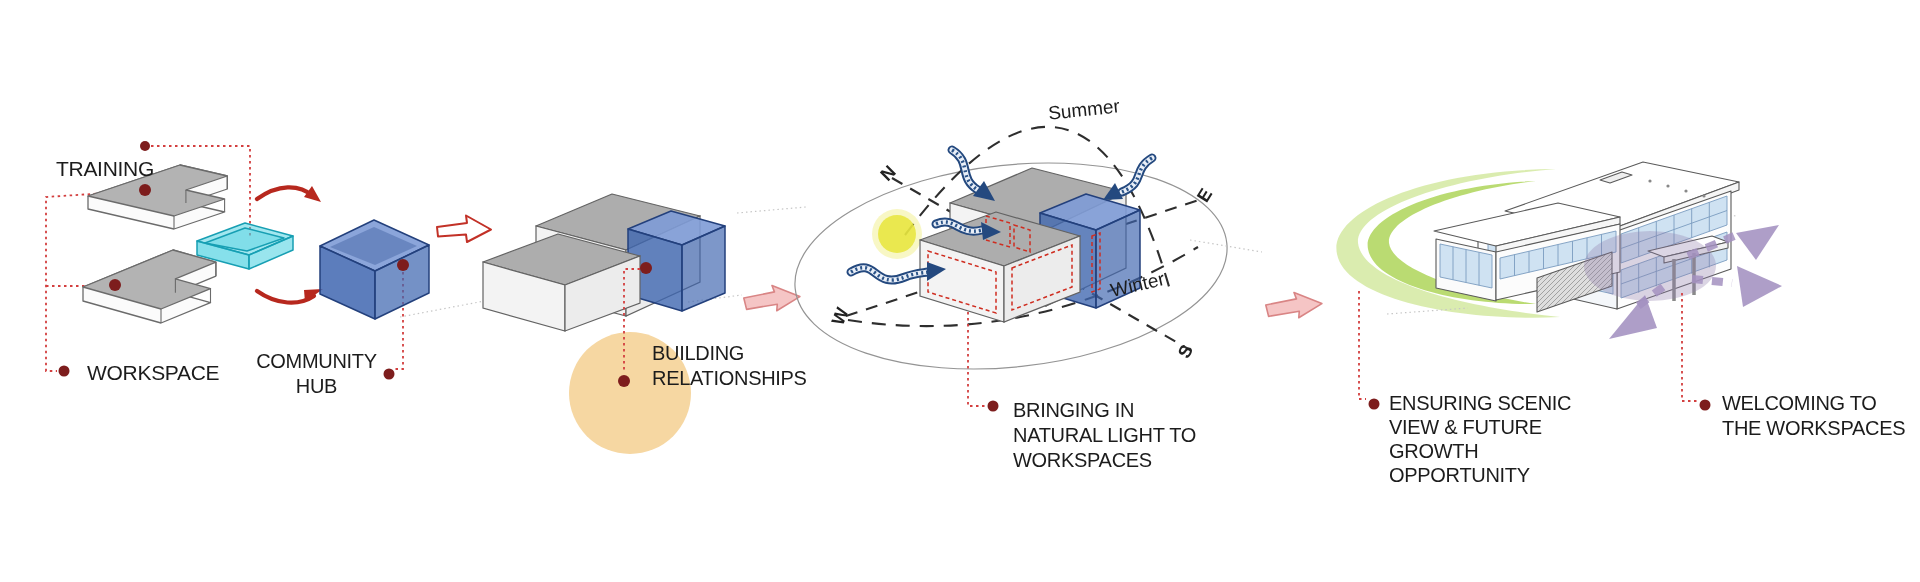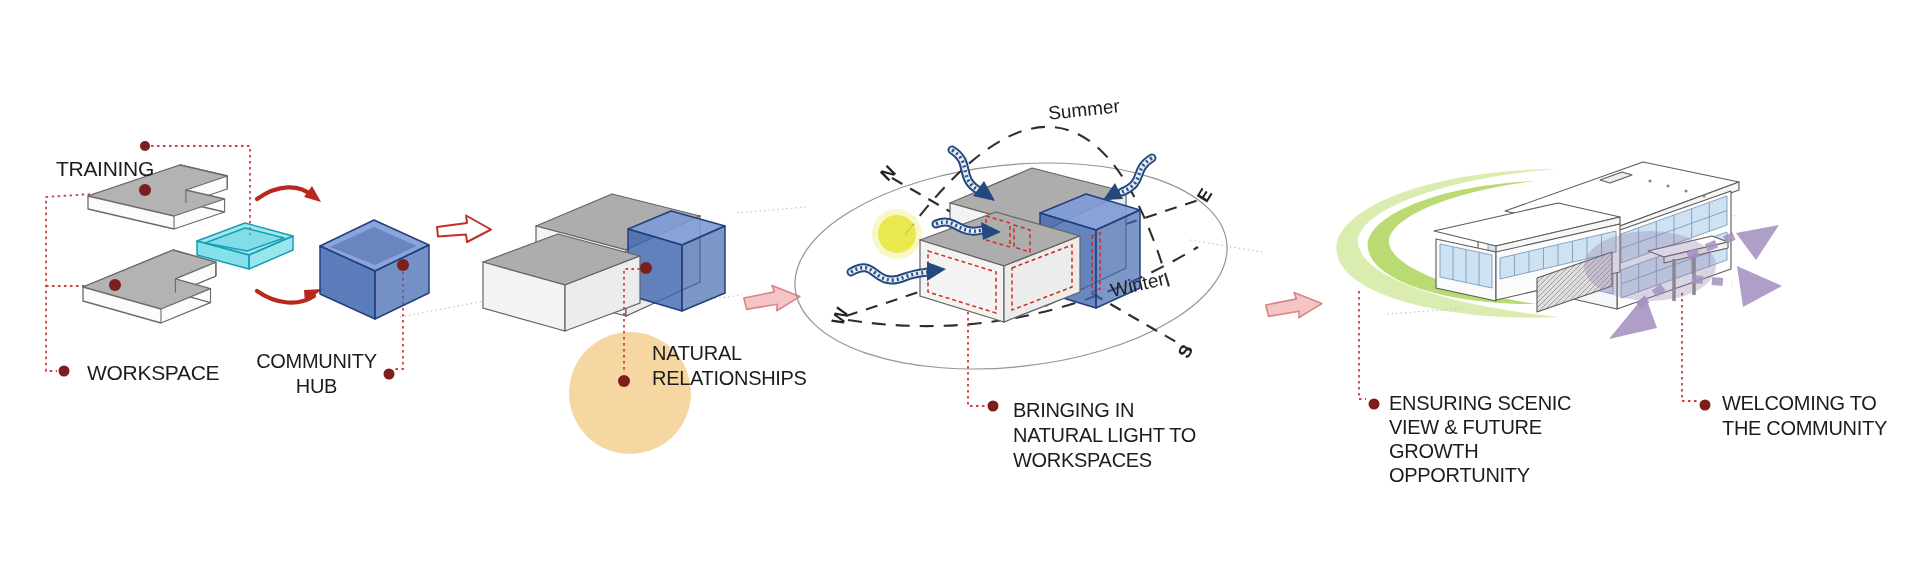--- a/index.html
+++ b/index.html
@@ -268,33 +268,33 @@
     <path class="lead" d="M1682,293 V401 H1697"></path>
     <circle class="dot" cx="1705" cy="405" r="5.5"></circle>
   </g>
 </svg>
 
 <div class="label big" style="left:56px;top:132px;margin-top:24px;">TRAINING</div>
 <div class="label big" style="left:87px;top:360px;">WORKSPACE</div>
 <div class="label center" style="left:254px;top:349px;width:125px;">COMMUNITY
 HUB</div>
 
-<div class="label" style="left:652px;top:341px;">NATURAL
+<div class="label" style="left:652px;top:341px;">BUILDING
 RELATIONSHIPS</div>
 
 <div class="label season" style="left:1048px;top:97px;transform:rotate(-6deg);">Summer</div>
 <div class="label season" style="left:1110px;top:272px;transform:rotate(-13deg);">Winter</div>
 <div class="compass" style="left:882px;top:163px;transform:rotate(-45deg);">N</div>
 <div class="compass" style="left:1199px;top:185px;transform:rotate(-58deg);">E</div>
 <div class="compass" style="left:1180px;top:341px;transform:rotate(-62deg);">S</div>
 <div class="compass" style="left:832px;top:306px;transform:rotate(-68deg);">W</div>
 <div class="label" style="left:1389px;top:391px;line-height:24px;">ENSURING SCENIC
 VIEW &amp; FUTURE
 GROWTH
 OPPORTUNITY</div>
 
 <div class="label" style="left:1013px;top:398px;">BRINGING IN
 NATURAL LIGHT TO
 WORKSPACES</div>
 <div class="label" style="left:1722px;top:391px;">WELCOMING TO
-THE COMMUNITY</div>
+THE WORKSPACES</div>
 
 </div>
 
 </body></html>

